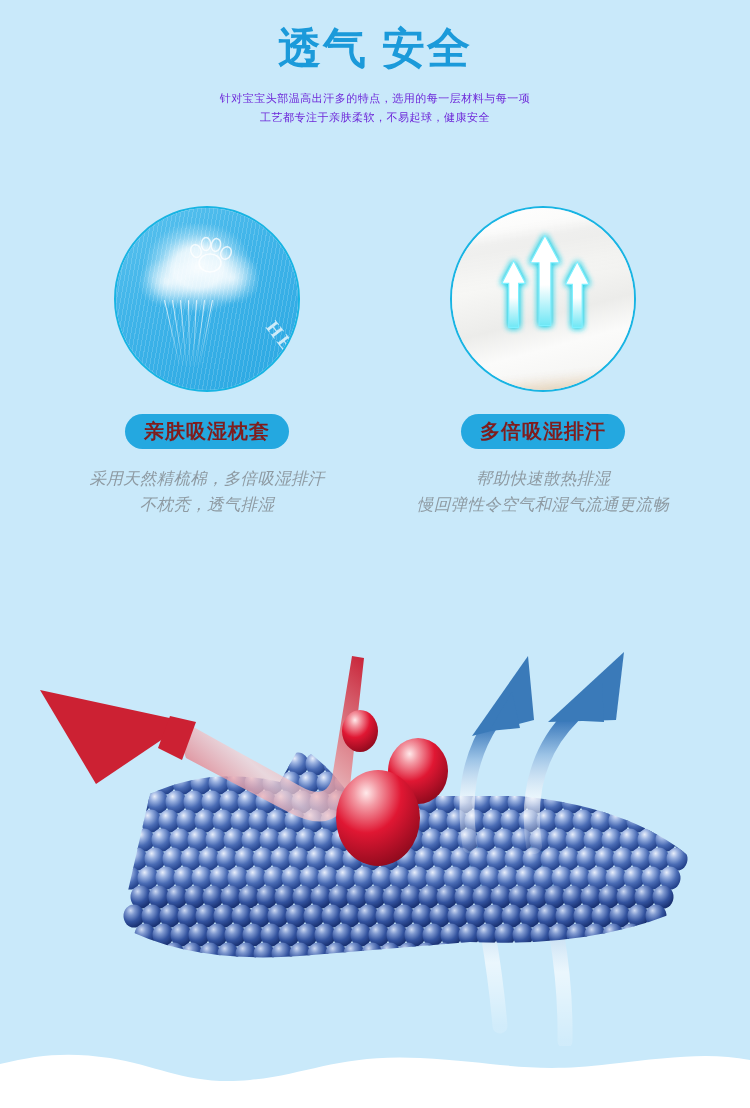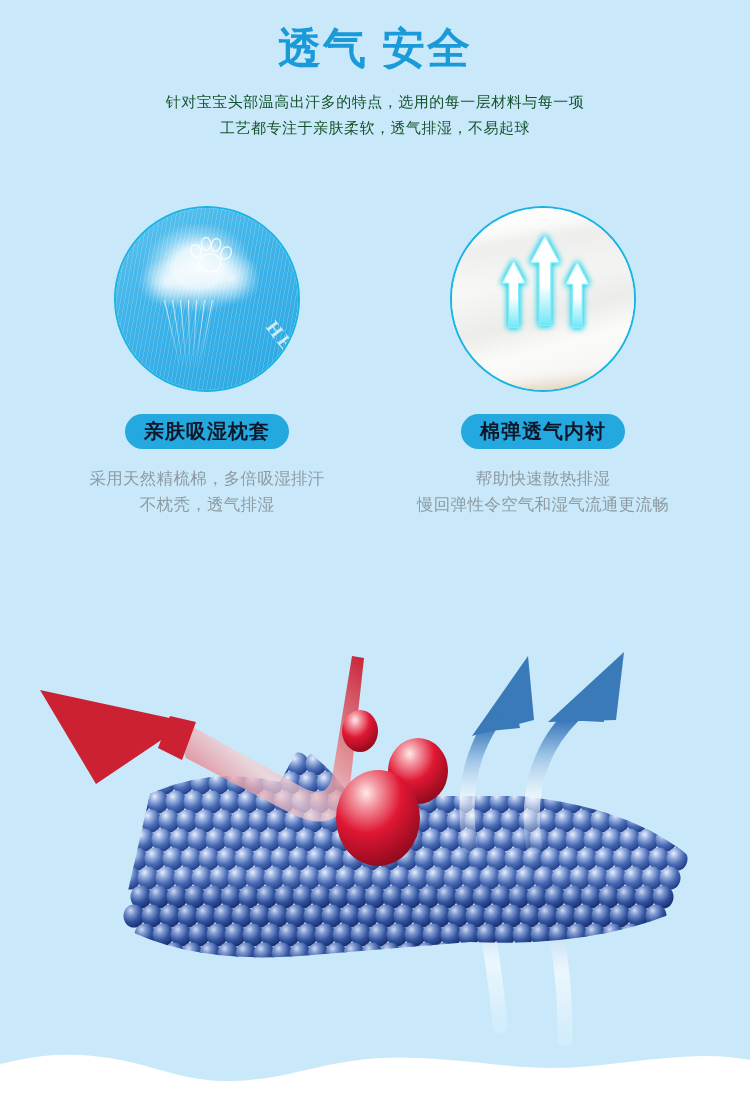--- a/index.html
+++ b/index.html
@@ -11,21 +11,21 @@
   }
   .page{position:relative;width:750px;height:1108px;overflow:hidden;background:#c9e9fa;}
 
   
   .header{padding-top:26px;text-align:center;}
   .title{
     font-size:43px;line-height:1.05;font-weight:700;color:#1b9ada;
     letter-spacing:2px;
   }
   .subtitle{
-    margin-top:18px;font-size:15px;line-height:1.75;color:#14532d;
+    margin-top:18px;font-size:11px;line-height:1.75;color:#6d28d9;
     letter-spacing:.5px;
   }
 
   
   .features{
     position:absolute;top:206px;left:0;width:750px;
     display:flex;justify-content:center;gap:148px;
   }
   .feature{width:188px;display:flex;flex-direction:column;align-items:center;}
   .circle{
@@ -74,46 +74,46 @@
     transform:rotate(-9deg);filter:blur(6px);
   }
   .pillow:after{
     content:"";position:absolute;left:-10%;bottom:-6%;width:130%;height:24%;
     background:linear-gradient(0deg,#d9b98c,rgba(217,185,140,0) 60%);
     transform:rotate(-6deg);filter:blur(3px);opacity:.85;
   }
 
   
   .pill{
-    margin-top:22px;background:#24a8e0;color:#0f172a;border-radius:22px;
+    margin-top:22px;background:#24a8e0;color:#7f1d1d;border-radius:22px;
     padding:7px 19px 8px;font-size:20px;font-weight:700;letter-spacing:1px;
     line-height:1;white-space:nowrap;
   }
   .desc{
     margin-top:16px;text-align:center;font-size:16.5px;line-height:1.6;
-    color:#8e9aa2;white-space:nowrap;letter-spacing:.3px;
+    color:#8e9aa2;white-space:nowrap;letter-spacing:.3px;font-style:italic;
   }
 
   
   .illustration{position:absolute;left:0;top:596px;width:750px;height:450px;}
   .illustration svg{display:block;}
 
   
   .wave{position:absolute;left:0;bottom:0;width:750px;height:70px;}
 </style>
 </head>
 <body>
 
 <div class="page">
 
   <div class="header">
     <div class="title">透气 安全</div>
     <div class="subtitle">
       <div>针对宝宝头部温高出汗多的特点，选用的每一层材料与每一项</div>
-      <div>工艺都专注于亲肤柔软，透气排湿，不易起球</div>
+      <div>工艺都专注于亲肤柔软，不易起球，健康安全</div>
     </div>
   </div>
 
   <div class="features">
 
     <div class="feature">
       <div class="circle">
         <div class="fab"></div>
         <svg class="redbits" viewBox="0 0 60 56">
           <path d="M6 20 C10 10 20 4 30 2 L34 6 C24 9 15 14 11 23 Z" fill="#1a1a1a" opacity=".85"></path>
@@ -170,21 +170,21 @@
               <stop offset="100%" stop-color="#ffffff"></stop>
             </linearGradient>
           </defs>
           <g filter="url(#glow)" fill="url(#arrG)" stroke="#7df0ff" stroke-width="1.1">
             <path d="M95 28 L110 56 L101 56 L101 120 L89 120 L89 56 L80 56 Z"></path>
             <path d="M63 54 L75 77 L68 77 L68 122 L58 122 L58 77 L51 77 Z"></path>
             <path d="M128 55 L140 78 L133 78 L133 122 L123 122 L123 78 L116 78 Z"></path>
           </g>
         </svg>
       </div>
-      <div class="pill">棉弹透气内衬</div>
+      <div class="pill">多倍吸湿排汗</div>
       <div class="desc">
         <div>帮助快速散热排湿</div>
         <div>慢回弹性令空气和湿气流通更流畅</div>
       </div>
     </div>
   </div>
 
   <div class="illustration">
     <svg width="750" height="450" viewBox="0 0 750 450">
       <defs>

